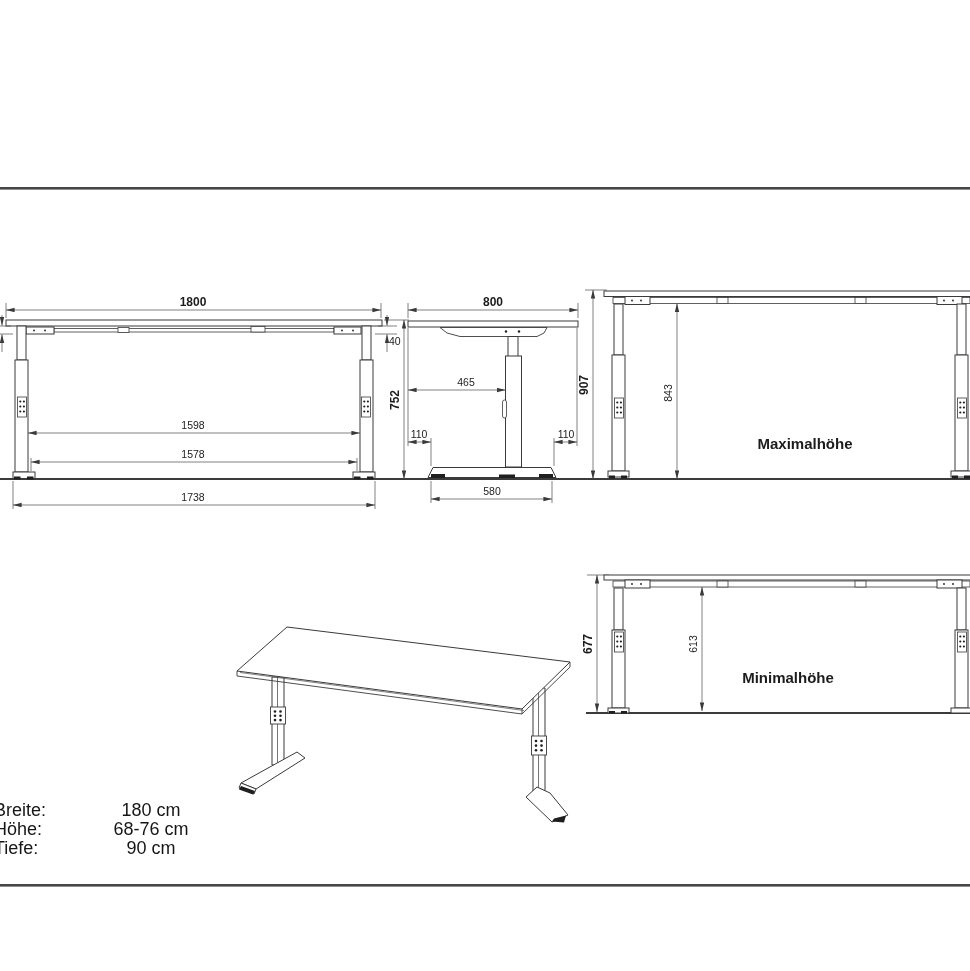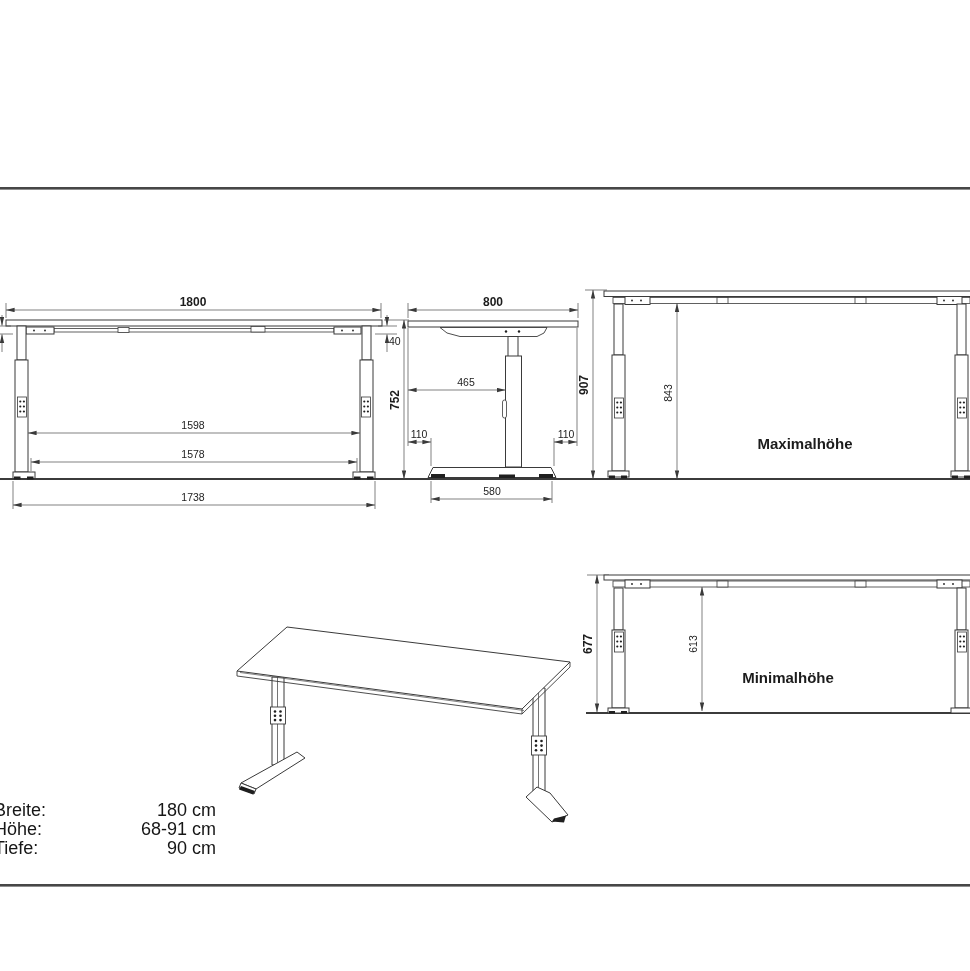--- a/index.html
+++ b/index.html
@@ -17,21 +17,21 @@
   .view-label{font-size:15px;font-weight:bold;}
   .ln{stroke:#3a3a3a;stroke-width:1;fill:none;}
   .ln-thin{stroke:#4a4a4a;stroke-width:0.7;fill:none;}
   .part{stroke:#3a3a3a;stroke-width:1;fill:#ffffff;}
   .pad{fill:#1f1f1f;stroke:none;}
   .dot{fill:#1f1f1f;stroke:none;}
   .specs{position:absolute;left:-6px;top:801px;color:#161616;
     font-size:18px;line-height:18.8px;}
   .spec-row{display:flex;}
   .spec-label{width:92px;text-align:left;}
-  .spec-value{width:130px;text-align:right;}
+  .spec-value{width:130px;text-align:center;}
 </style>
 </head>
 <body>
 
 <div class="canvas">
 
   <div class="divider" style="top:187px"></div>
   <div class="divider" style="top:884px"></div>
 
   <div class="ground" style="left:0;top:478px;width:970px;height:2px"></div>
@@ -366,21 +366,21 @@
     </g>
   </svg>
 
   <div class="specs">
     <div class="spec-row">
       <span class="spec-label">Breite:</span>
       <span class="spec-value">180 cm</span>
     </div>
     <div class="spec-row">
       <span class="spec-label">Höhe:</span>
-      <span class="spec-value">68-91 cm</span>
+      <span class="spec-value">68-76 cm</span>
     </div>
     <div class="spec-row">
       <span class="spec-label">Tiefe:</span>
       <span class="spec-value">90 cm</span>
     </div>
   </div>
 
 </div>
 
 </body></html>

